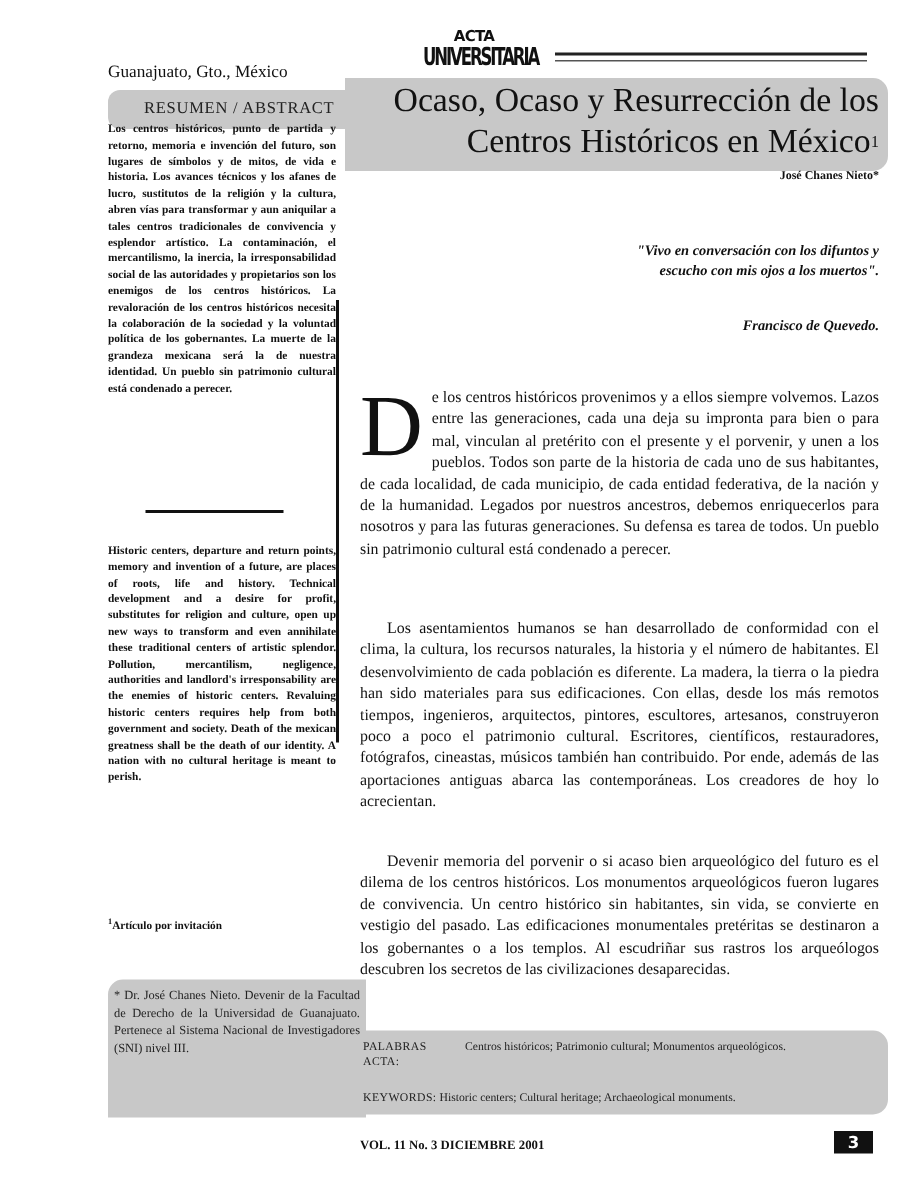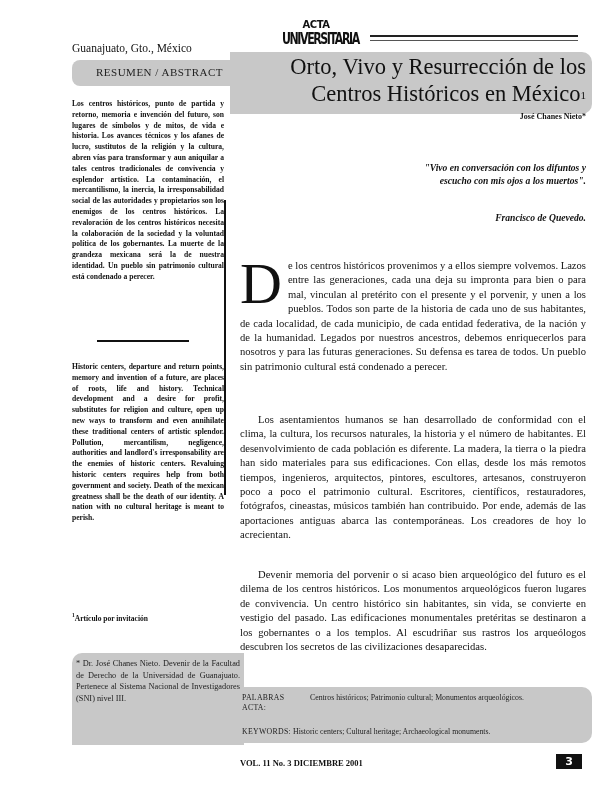--- a/index.html
+++ b/index.html
@@ -19,21 +19,21 @@
   .band-left { left: 72px; top: 60px; width: 180px; height: 26px; background: #c8c8c8; border-radius: 8px 0 0 8px; }
   .band-title { left: 230px; top: 52px; width: 362px; height: 62px; background: #c8c8c8; border-radius: 0 10px 10px 0; }
   .resumen-label { left: 96px; top: 66px; font-size: 11px; letter-spacing: 0.5px; color: #222; }
   .title { right: 26px; top: 53px; text-align: right; font-size: 22.5px; line-height: 27px; color: #111; width: 360px; }
   .title sup { font-size: 11px; vertical-align: top; position: relative; top: 2px; }
 
   .author { right: 26px; top: 112px; font-size: 8px; font-weight: bold; color: #111; }
 
   
   .abstract { left: 72px; width: 152px; font-size: 7.6px; line-height: 10.8px; text-align: justify; font-weight: bold; color: #111; }
-  .abstract-es { top: 99px; }
+  .abstract-es { top: 81px; }
   .abstract-en { top: 362px; }
   .short-rule { left: 97px; top: 340px; width: 92px; height: 2px; background: #111; }
   .vdivider { left: 224px; top: 200px; width: 2px; height: 295px; background: #111; }
   .footnote { left: 72px; top: 612px; font-size: 7.5px; font-weight: bold; color: #111; }
   .footnote sup { font-size: 5.5px; }
 
   .bio-box { left: 72px; top: 653px; width: 172px; height: 92px; background: #c8c8c8; border-radius: 10px 0 0 0; }
   .bio { left: 76px; top: 658px; width: 164px; font-size: 8.3px; line-height: 11.6px; text-align: justify; color: #222; }
 
   
@@ -68,21 +68,21 @@
   <span class="acta">ACTA</span>
   <span class="univ">UNIVERSITARIA</span>
 </div>
 <div class="abs rule-double"></div>
 
 <div class="abs band-left"></div>
 <div class="abs band-title"></div>
 <div class="abs resumen-label">RESUMEN / ABSTRACT</div>
 
 <div class="abs title">
-  <div>Orto, Vivo y Resurrección de los</div>
+  <div>Ocaso, Ocaso y Resurrección de los</div>
   <div><span>Centros Históricos en México</span><sup>1</sup></div>
 </div>
 
 <div class="abs author">José Chanes Nieto*</div>
 
 <div class="abs abstract abstract-es">Los centros históricos, punto de partida y retorno, memoria e invención del futuro, son lugares de símbolos y de mitos, de vida e historia. Los avances técnicos y los afanes de lucro, sustitutos de la religión y la cultura, abren vías para transformar y aun aniquilar a tales centros tradicionales de convivencia y esplendor artístico. La contaminación, el mercantilismo, la inercia, la irresponsabilidad social de las autoridades y propietarios son los enemigos de los centros históricos. La revaloración de los centros históricos necesita la colaboración de la sociedad y la voluntad política de los gobernantes. La muerte de la grandeza mexicana será la de nuestra identidad. Un pueblo sin patrimonio cultural está condenado a perecer.</div>
 <div class="abs short-rule"></div>
 <div class="abs abstract abstract-en">Historic centers, departure and return points, memory and invention of a future, are places of roots, life and history. Technical development and a desire for profit, substitutes for religion and culture, open up new ways to transform and even annihilate these traditional centers of artistic splendor. Pollution, mercantilism, negligence, authorities and landlord's irresponsability are the enemies of historic centers. Revaluing historic centers requires help from both government and society. Death of the mexican greatness shall be the death of our identity. A nation with no cultural heritage is meant to perish.</div>
 <div class="abs vdivider"></div>
 

